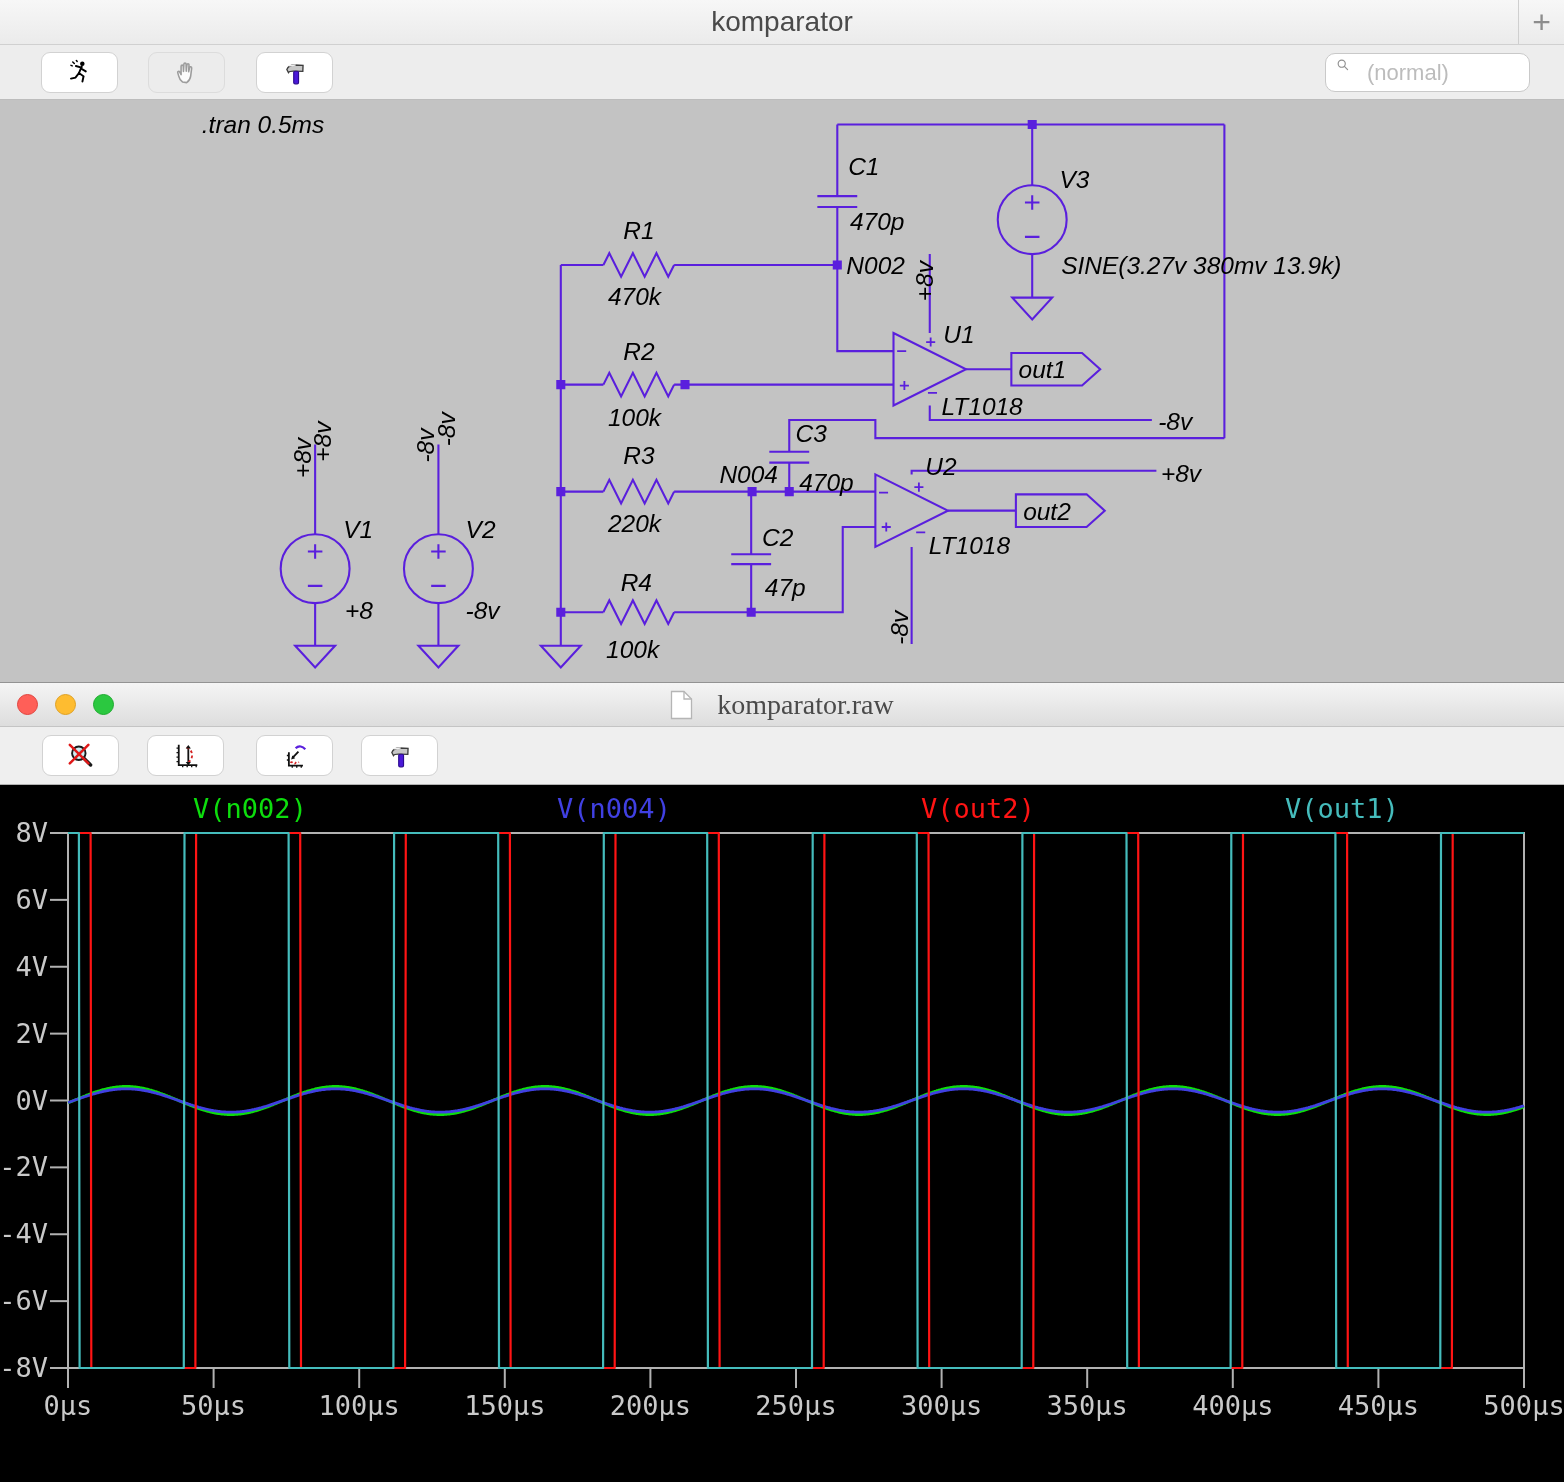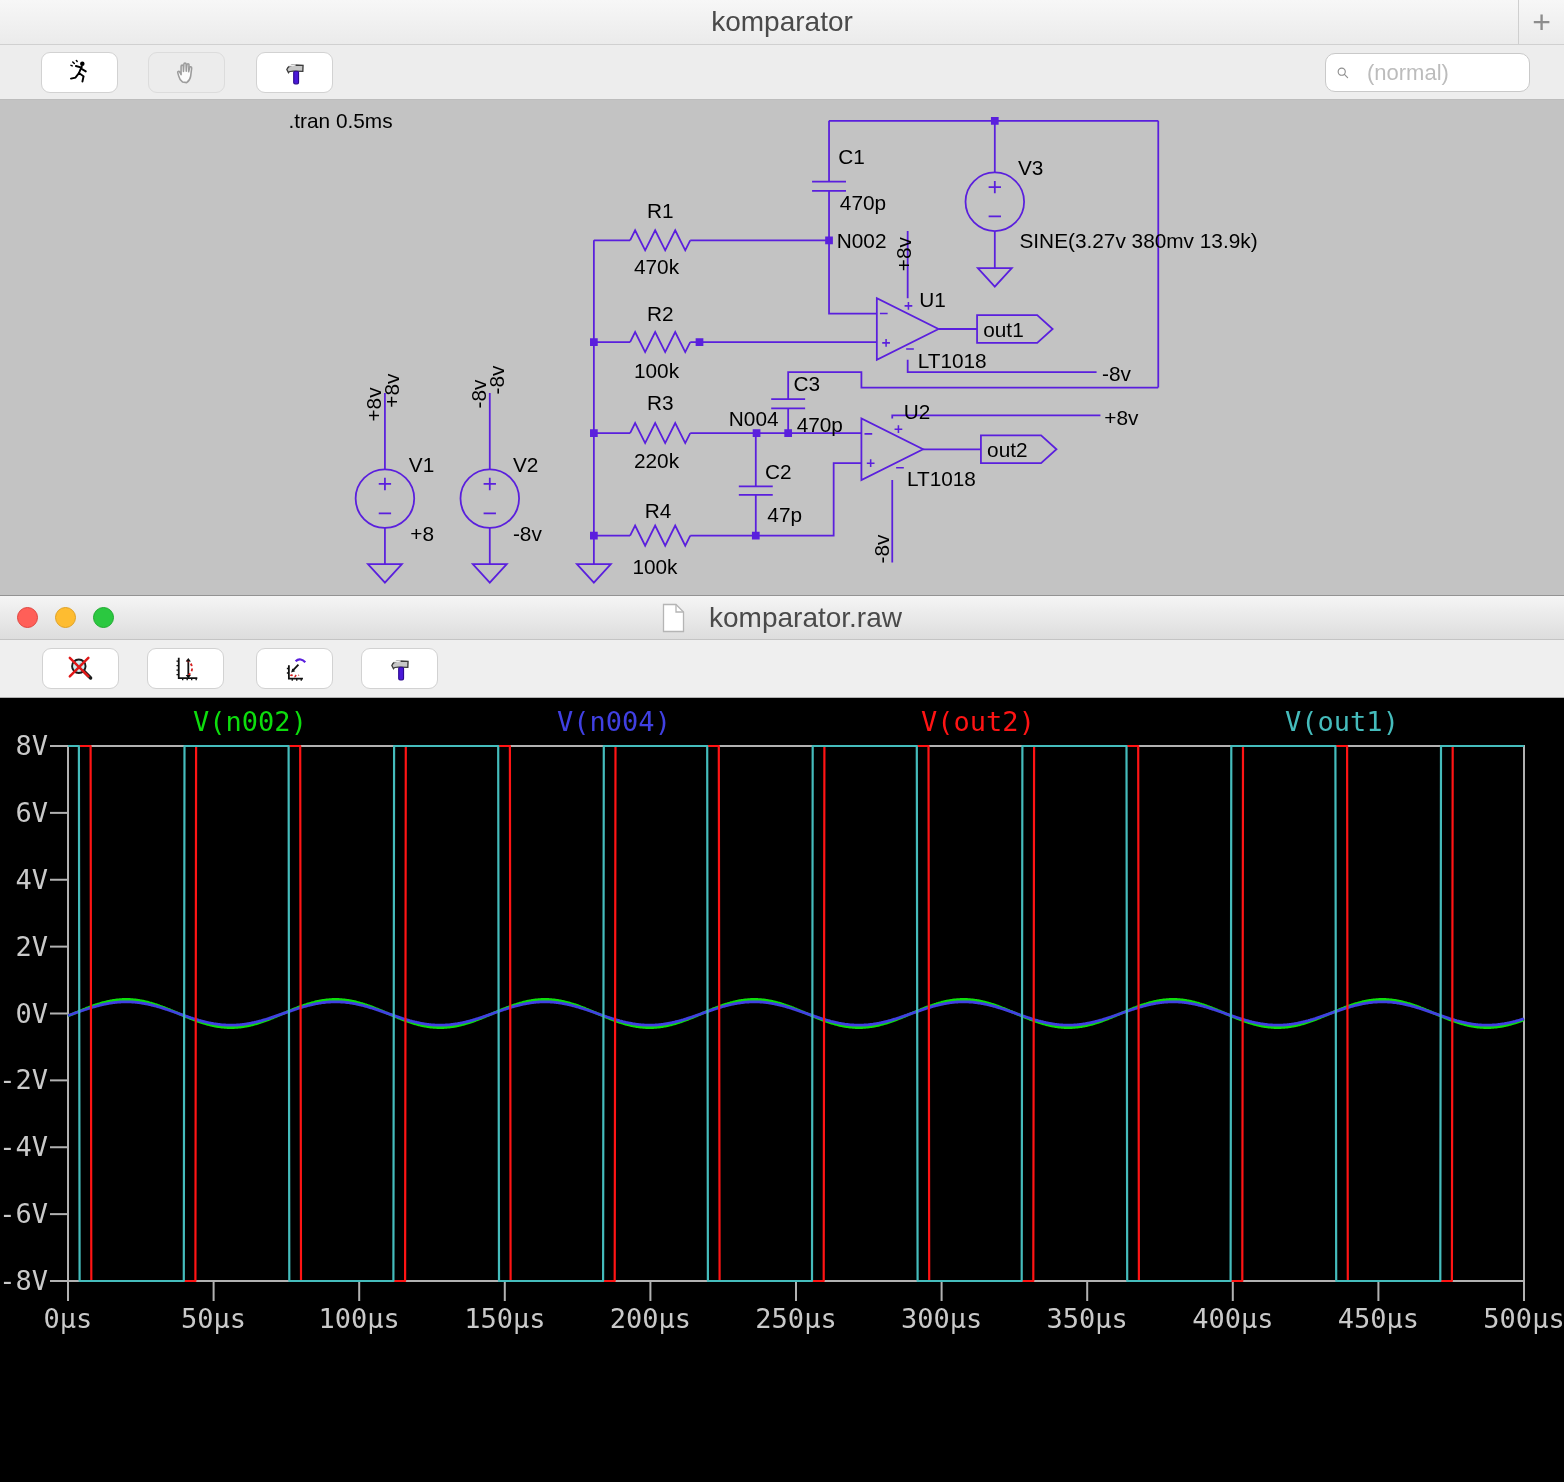--- a/index.html
+++ b/index.html
@@ -16,40 +16,40 @@
   .toolbar { display:flex; align-items:center; position:relative; }
   .t1 { height:55px; background:#ededed; border-bottom:1px solid #bcbcbc; }
   .tbtn { width:77px; height:41px; border-radius:9px; background:#fff; border:1px solid #d2d2d2;
     display:flex; align-items:center; justify-content:center; padding:0; }
   .tbtn svg { width:27px; height:27px; }
   .tbtn.dim { background:#ececec; border-color:#dcdcdc; }
   .m41{margin-left:41px} .m30{margin-left:30px} .m31{margin-left:31px}
   .m42{margin-left:42px} .m28{margin-left:28px} .m32{margin-left:32px}
   .search { position:absolute; right:34px; top:8px; width:205px; height:39px;
     border:1.5px solid #c9c9c9; border-radius:10px; background:#fff;
-    display:flex; align-items:center; padding:0 10px; gap:17px; }
+    display:flex; padding:0 10px; gap:17px; }
   .search input { border:none; outline:none; width:152px; font-size:22px; color:#333;
     font-family:"Liberation Sans",sans-serif; background:transparent; }
   .search input::placeholder { color:#bcbcbc; }
 
-  .schematic { height:495px; background:#c3c3c3; position:relative; }
+  .schematic { height:582px; background:#c3c3c3; position:relative;font-style:italic; }
   #schem { position:absolute; inset:0; width:100%; height:100%; }
   #schem text { font-family:"Liberation Sans",sans-serif; }
   .wire { stroke:var(--wire); stroke-width:2.3; fill:none; }
   .wirefill { fill:var(--wire); stroke:none; }
 
   
   .tb2 { height:45px; background:linear-gradient(#f5f5f5,#dddddd);
     border-top:1px solid #939393; border-bottom:1px solid #c4c4c4; }
   .lights { position:absolute; left:17px; top:0; bottom:0; display:flex; align-items:center; gap:17px; }
   .light { width:21px; height:21px; border-radius:50%; }
   .l-red    { background:#ff5f58; border:1px solid #e0443e; }
   .l-yellow { background:#febc30; border:1px solid #dfa123; }
   .l-green  { background:#2bc840; border:1px solid #1eab2f; }
-  .tb2title { display:flex; align-items:center; gap:24px; }
+  .tb2title { display:flex; align-items:center; gap:24px;font-family:Liberation Serif, serif; }
   .t2 { height:58px; background:#efefef; border-bottom:1px solid #b2b2b2; }
   .plot-wrap { height:637px; background:#000; position:relative; }
   #plot { position:absolute; inset:0; width:100%; height:100%; }
   #plot text { font-family:"DejaVu Sans Mono", monospace; }
 </style>
 </head>
 <body>
 
 <div>
   <div class="titlebar tb1">

